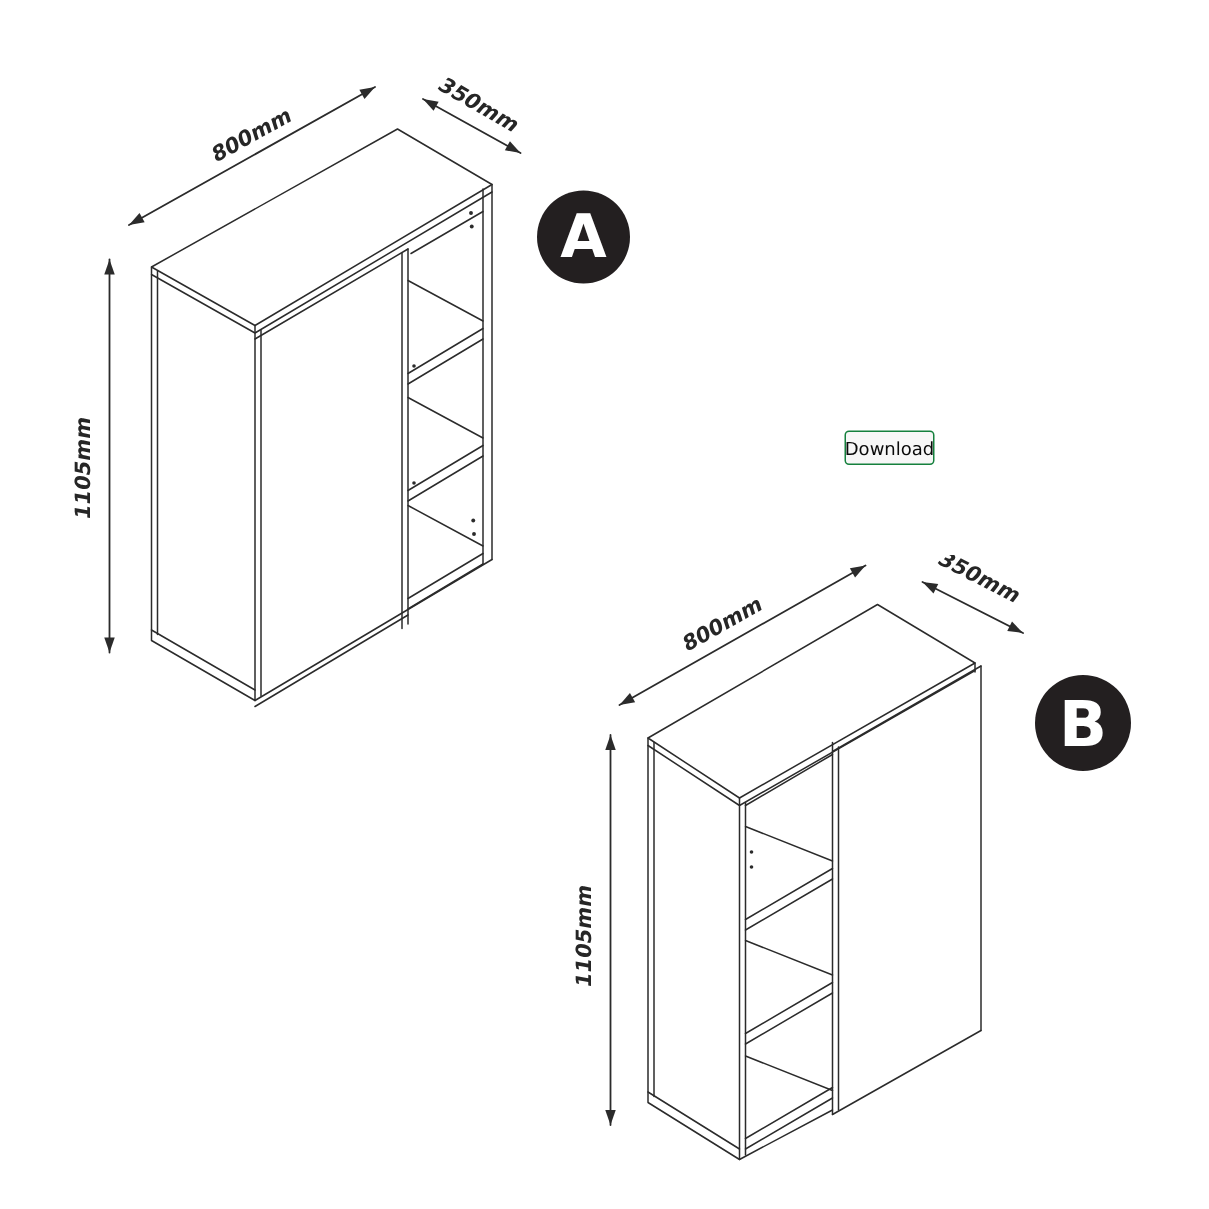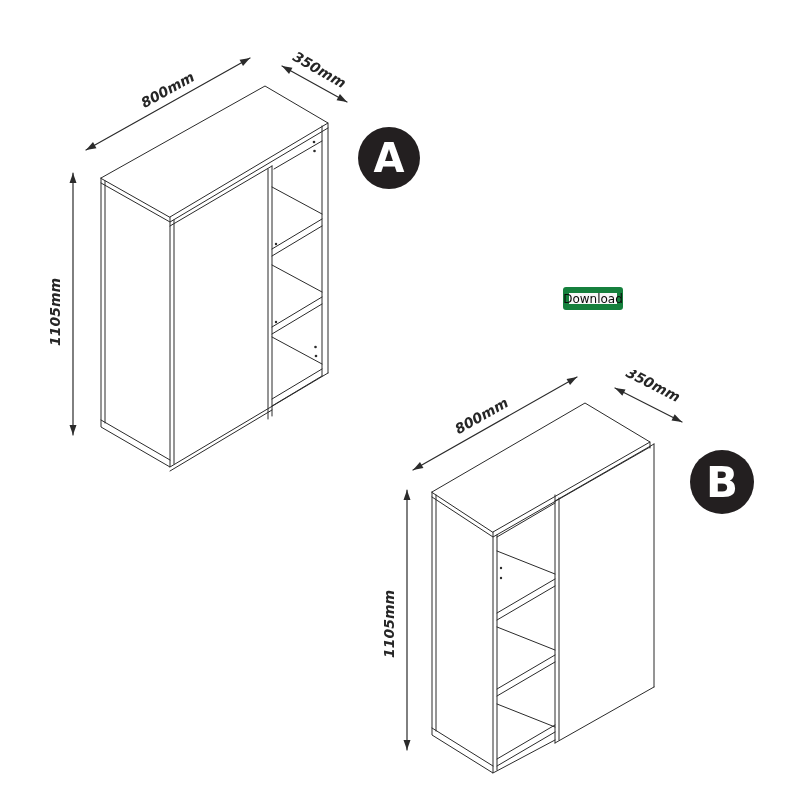--- a/index.html
+++ b/index.html
@@ -7,21 +7,21 @@
          font-family:"DejaVu Sans","Liberation Sans",sans-serif;}
   .drawing{position:absolute;}
   .drawing svg{display:block;}
   .dim-label{font:italic 700 14px "DejaVu Sans","Liberation Sans",sans-serif;}
   .badge{position:absolute;border-radius:50%;display:flex;align-items:center;justify-content:center;
          color:#fff;font-weight:700;font-family:"DejaVu Sans","Liberation Sans",sans-serif;}
   .badge-a{left:358px;top:127px;width:62px;height:62px;font-size:40px;}
   .badge-b{left:690px;top:450px;width:64px;height:64px;font-size:42px;}
   .dl-btn{position:absolute;left:563px;top:287px;width:60px;height:23px;box-sizing:border-box;
           display:flex;align-items:center;justify-content:center;
-          background:#f7f7f7;border:6px solid #15803d;border-radius:3px;
+          background:#f7f7f7;border:1px solid #15803d;border-radius:3px;
           font:12px "DejaVu Sans","Liberation Sans",sans-serif;color:#0a0a0a;cursor:pointer;}
   .line, .arrowline{stroke-linecap:round;stroke-linejoin:round;fill:none;}
 </style>
 </head>
 <body>
 
 <div class="stage">
 
   <div class="drawing" style="left:40px;top:50px">
     <svg width="330" height="440" viewBox="0 0 330 440">

